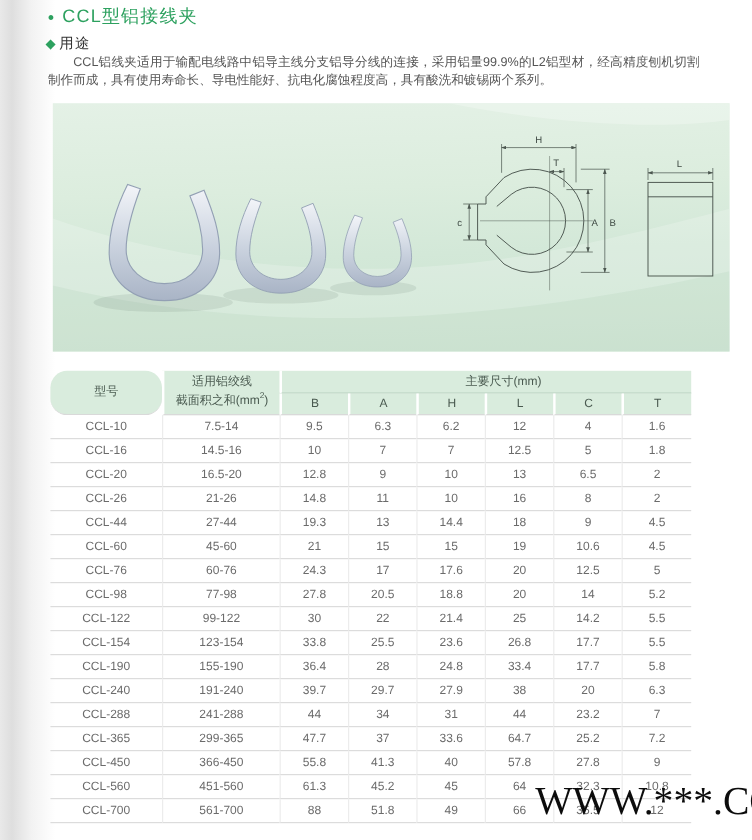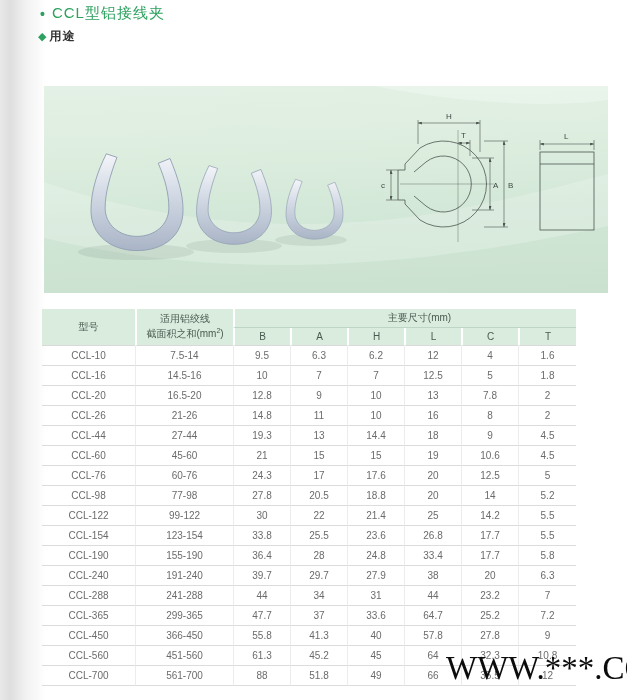--- a/index.html
+++ b/index.html
@@ -8,21 +8,21 @@
     background:linear-gradient(to right,#e9e9e9 0px,#dedede 10px,#f2f2f2 26px,#ffffff 46px);
     font-family:"Liberation Sans","DejaVu Sans",sans-serif;
     -webkit-font-smoothing:antialiased;
   }
   
   .title-line{position:absolute;left:40px;top:4px;display:flex;align-items:center;}
   .title-bullet{color:#2da15f;font-size:14px;margin-right:7px;font-weight:bold;}
   .page-title{color:#2da15f;font-size:15px;font-weight:normal;letter-spacing:1px;}
   .section-line{position:absolute;left:38px;top:28px;display:flex;align-items:center;}
   .section-marker{color:#2da15f;font-size:11px;margin-right:3px;}
-  .section-title{color:#333;font-size:12px;font-weight:bold;letter-spacing:1px;}
+  .section-title{color:#333;font-size:12px;font-weight:normal;letter-spacing:1px;}
   .desc{
     position:absolute;left:40px;top:45px;width:543px;
     font-size:10.5px;line-height:15px;color:#555;text-indent:2em;text-align:justify;
   }
   
   .panel{
     position:absolute;left:44px;top:86px;width:564px;height:207px;
     background:linear-gradient(178deg,#e4f1e6 0%,#dcedde 35%,#d3e8d8 60%,#c9e2cf 100%);
     overflow:hidden;
   }
@@ -35,21 +35,21 @@
   table.spec{
     position:absolute;left:42px;top:309px;width:534px;
     border-collapse:separate;border-spacing:0;table-layout:fixed;
     font-size:10px;color:#6b6b6b;
   }
   table.spec th{
     background:#d9ecdd;color:#4a5a50;font-weight:normal;font-size:10px;
     padding:0;text-align:center;vertical-align:middle;
     border-left:2px solid #fff;
   }
-  table.spec th.no-left{border-left:none;}
+  table.spec th.no-left{border-left:none;border-radius:14px;}
   table.spec th.group{height:17px;border-bottom:1px solid #bdd5c4;padding-left:28px;}
   table.spec th.span2{height:36px;border-bottom:1px solid #d9d9d9;line-height:12px;}
   table.spec tr.letters th{height:17px;border-bottom:1px solid #d9d9d9;}
   table.spec td{
     height:19px;line-height:19px;padding:0;text-align:center;
     border-bottom:1px solid #dcdcdc;border-left:1px solid #ececec;
     background:transparent;white-space:nowrap;
   }
   table.spec td:first-child{border-left:none;}
   .sup{font-size:7px;vertical-align:super;}
@@ -68,20 +68,21 @@
   <div class="title-line">
     <span class="title-bullet">•</span>
     <span class="page-title">CCL型铝接线夹</span>
   </div>
 
   <div class="section-line">
     <span class="section-marker">◆</span>
     <span class="section-title">用途</span>
   </div>
 
+  <div class="desc">CCL铝线夹适用于输配电线路中铝导主线分支铝导分线的连接，采用铝量99.9%的L2铝型材，经高精度刨机切割制作而成，具有使用寿命长、导电性能好、抗电化腐蚀程度高，具有酸洗和镀锡两个系列。</div>
 
   <div class="panel">
 
     <svg class="wave-svg" width="564" height="207" viewBox="0 0 564 207">
       <path d="M0,96 C120,138 270,152 420,122 C495,107 540,94 564,88 L564,207 L0,207 Z" fill="rgba(255,255,255,0.20)"></path>
       <path d="M0,152 C150,188 330,192 564,140 L564,207 L0,207 Z" fill="rgba(125,178,140,0.10)"></path>
       <path d="M330,0 C420,18 510,22 564,14 L564,0 Z" fill="rgba(255,255,255,0.25)"></path>
     </svg>
 
     <svg class="photo-svg" width="290" height="155" viewBox="0 0 290 155">
@@ -212,21 +213,21 @@
           <td>5</td>
           <td>1.8</td>
         </tr>
         <tr>
           <td>CCL-20</td>
           <td>16.5-20</td>
           <td>12.8</td>
           <td>9</td>
           <td>10</td>
           <td>13</td>
-          <td>7.8</td>
+          <td>6.5</td>
           <td>2</td>
         </tr>
         <tr>
           <td>CCL-26</td>
           <td>21-26</td>
           <td>14.8</td>
           <td>11</td>
           <td>10</td>
           <td>16</td>
           <td>8</td>

